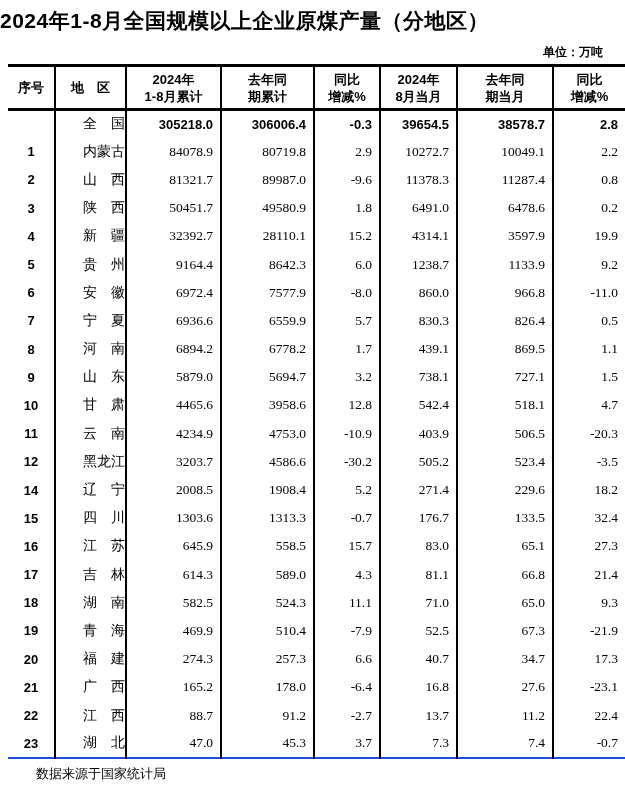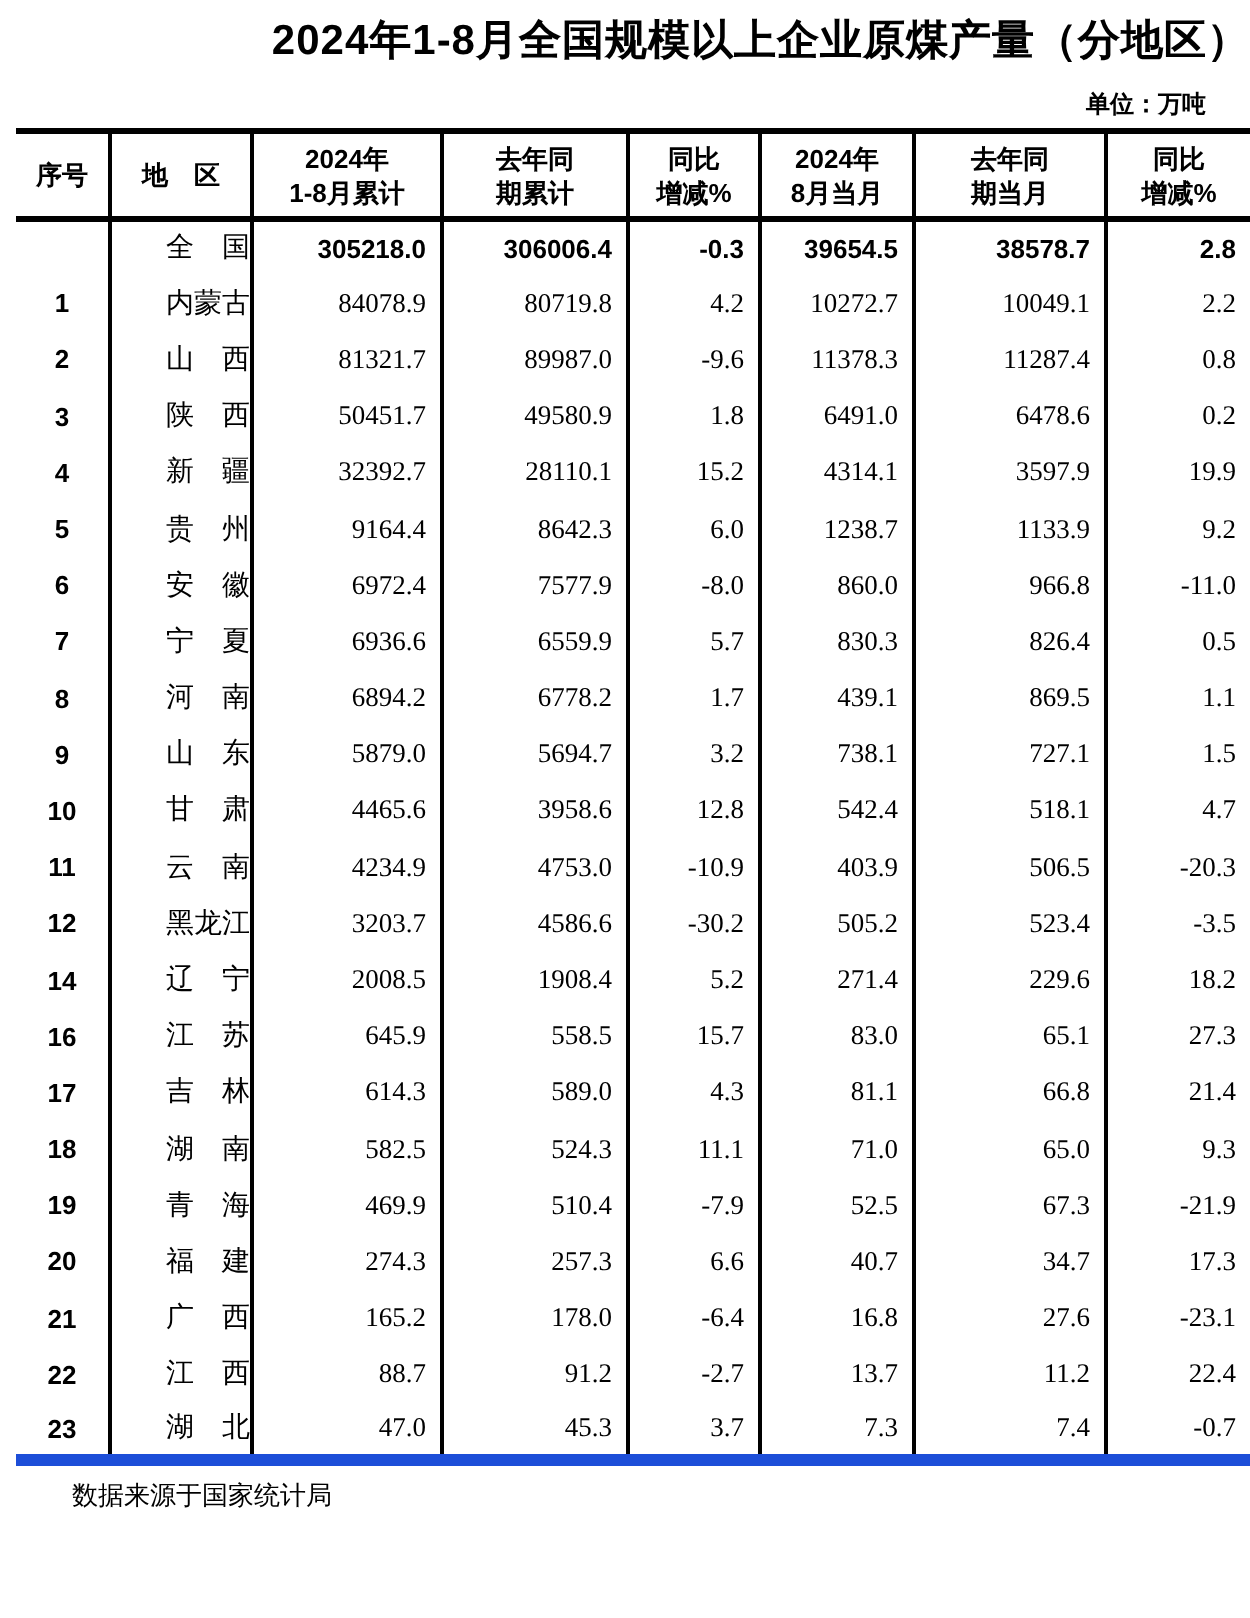--- a/index.html
+++ b/index.html
@@ -10,21 +10,21 @@
   }
   body {
     width: 625px; height: 809px;
     font-family: "Liberation Serif", serif;
     overflow: hidden;
   }
   .page { width: 625px; height: 809px; position: relative; }
 
   .title {
     margin: 6px 0 0 0;
-    text-align: right;
+    text-align: left;
     font-family: "Liberation Sans", "DejaVu Sans", sans-serif;
     font-weight: bold;
     font-size: 21px;
     line-height: 30px;
     letter-spacing: 0.5px;
   }
   .unit {
     margin-top: 8px;
     margin-bottom: 3px;
     padding-right: 22px;
@@ -33,21 +33,21 @@
     font-weight: bold;
     font-size: 12px;
   }
 
   table.tbl {
     margin-left: 8px;
     width: 617px;
     table-layout: fixed;
     border-collapse: collapse;
     border-top: 3px solid #000;
-    border-bottom: 6px solid #1d4ed8;
+    border-bottom: 2px solid #1d4ed8;
   }
   .tbl th, .tbl td {
     padding: 0;
     overflow: hidden;
     white-space: nowrap;
   }
   .tbl th {
     font-family: "Liberation Sans", "DejaVu Sans", sans-serif;
     font-weight: bold;
     font-size: 13px;
@@ -129,21 +129,21 @@
           <td class="num">-0.3</td>
           <td class="num">39654.5</td>
           <td class="num">38578.7</td>
           <td class="num">2.8</td>
         </tr>
         <tr>
           <td class="seq">1</td>
           <td class="region">内蒙古</td>
           <td class="num">84078.9</td>
           <td class="num">80719.8</td>
-          <td class="num">4.2</td>
+          <td class="num">2.9</td>
           <td class="num">10272.7</td>
           <td class="num">10049.1</td>
           <td class="num">2.2</td>
         </tr>
         <tr>
           <td class="seq">2</td>
           <td class="region">山　西</td>
           <td class="num">81321.7</td>
           <td class="num">89987.0</td>
           <td class="num">-9.6</td>
@@ -255,20 +255,30 @@
           <td class="seq">14</td>
           <td class="region">辽　宁</td>
           <td class="num">2008.5</td>
           <td class="num">1908.4</td>
           <td class="num">5.2</td>
           <td class="num">271.4</td>
           <td class="num">229.6</td>
           <td class="num">18.2</td>
         </tr>
         <tr>
+          <td class="seq">15</td>
+          <td class="region">四　川</td>
+          <td class="num">1303.6</td>
+          <td class="num">1313.3</td>
+          <td class="num">-0.7</td>
+          <td class="num">176.7</td>
+          <td class="num">133.5</td>
+          <td class="num">32.4</td>
+        </tr>
+        <tr>
           <td class="seq">16</td>
           <td class="region">江　苏</td>
           <td class="num">645.9</td>
           <td class="num">558.5</td>
           <td class="num">15.7</td>
           <td class="num">83.0</td>
           <td class="num">65.1</td>
           <td class="num">27.3</td>
         </tr>
         <tr>

